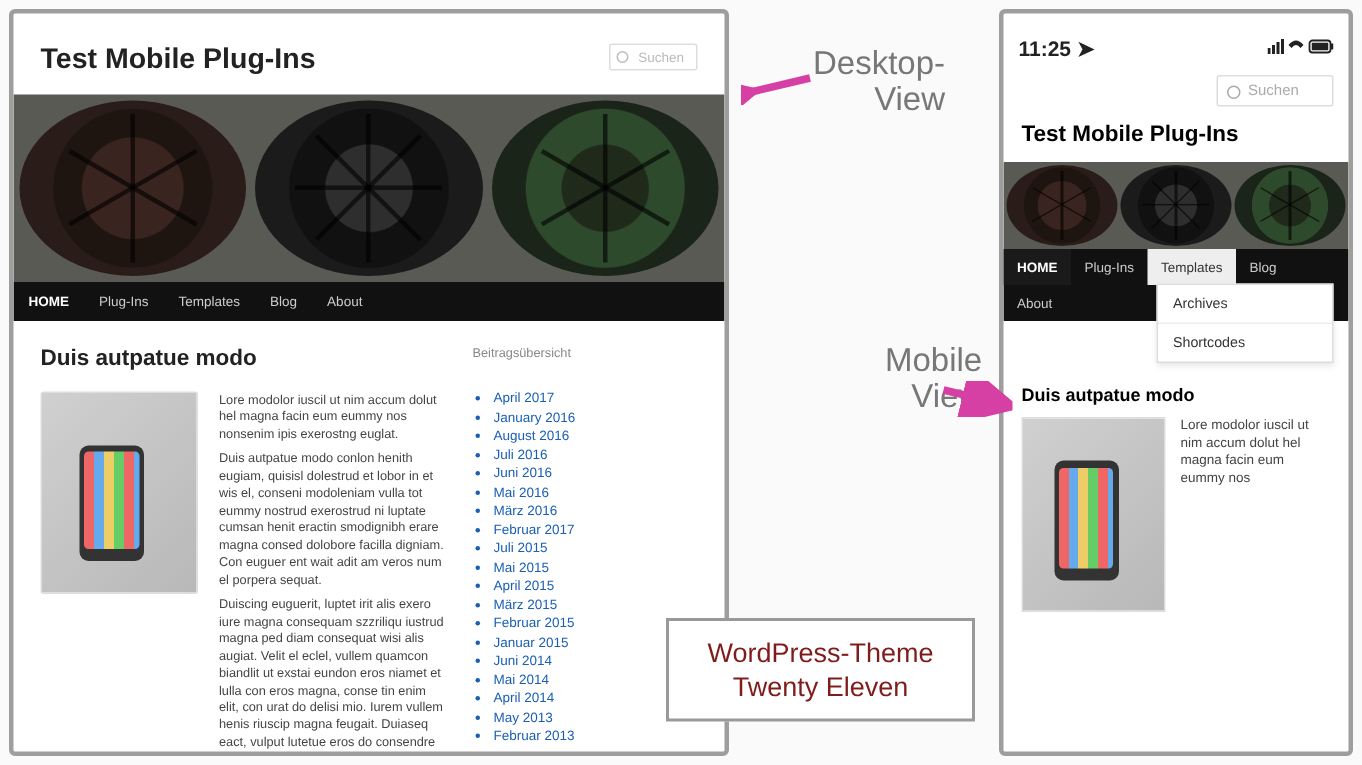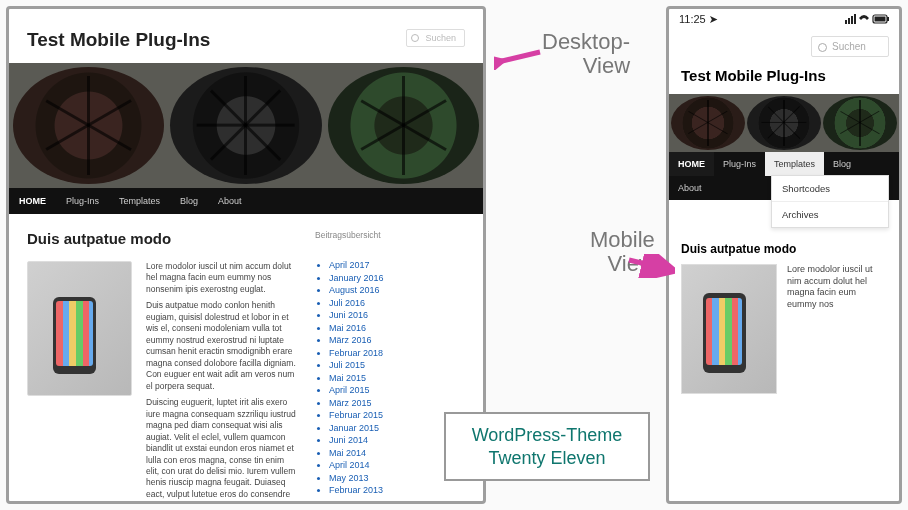--- a/index.html
+++ b/index.html
@@ -71,21 +71,21 @@
   .d-text p { margin-bottom: 5px; }
 
   .d-side { flex: 1; font-size: 9px; }
   .d-side-h { color: #888; font-size: 8.5px; margin-bottom: 6px; }
   .d-side ul { list-style: disc; padding-left: 14px; margin-top: 20px; }
   .d-side li { color: #1a5fb4; margin-bottom: 2.5px; cursor: pointer; }
 
   
   .m-status {
     display: flex; justify-content: space-between; align-items: center;
-    font-size: 11px; font-weight: 400; padding: 4px 10px; color: #222;
+    font-size: 14px; font-weight: 700; padding: 4px 10px; color: #222; margin-top: 11px;
   }
   .m-status svg { width: 44px; height: 12px; }
   .m-search-wrap { padding: 6px 10px; display: flex; justify-content: flex-end; }
   .m-search {
     border: 1px solid #ddd; font-size: 10px; color: #aaa;
     padding: 4px 8px 4px 20px; border-radius: 2px; position: relative; width: 78px;
   }
   .m-search::before {
     content:""; position:absolute; left:6px; top:6px; width:7px; height:7px;
     border:1px solid #aaa; border-radius:50%;
@@ -131,21 +131,21 @@
     text-align:right; line-height:1.1;
   }
   .label-desktop { left:542px; top:30px; }
   .label-mobile  { left:590px; top:228px; }
   .arrow { position:absolute; }
   .arrow-desktop { left:494px; top:46px; }
   .arrow-mobile  { left:627px; top:254px; }
   .caption-box {
     position:absolute; left:444px; top:412px; width:206px;
     border:2px solid #999; background:#fff;
-    font-size:18px; color:#0f766e; text-align:center;
+    font-size:18px; color:#7f1d1d; text-align:center;
     padding:10px 8px; line-height:1.25;
   }
 </style>
 </head>
 <body>
 
 <div class="frame desktop-frame">
   <div class="d-header">
     <div class="d-title">Test Mobile Plug-Ins</div>
     <div class="d-search">
@@ -194,21 +194,21 @@
     <div class="d-side">
       <div class="d-side-h">Beitragsübersicht</div>
       <ul>
         <li>April 2017</li>
         <li>January 2016</li>
         <li>August 2016</li>
         <li>Juli 2016</li>
         <li>Juni 2016</li>
         <li>Mai 2016</li>
         <li>März 2016</li>
-        <li>Februar 2018</li>
+        <li>Februar 2017</li>
         <li>Juli 2015</li>
         <li>Mai 2015</li>
         <li>April 2015</li>
         <li>März 2015</li>
         <li>Februar 2015</li>
         <li>Januar 2015</li>
         <li>Juni 2014</li>
         <li>Mai 2014</li>
         <li>April 2014</li>
         <li>May 2013</li>
@@ -260,22 +260,22 @@
     <div class="m-nav-row">
       <span class="active">HOME</span>
       <span>Plug-Ins</span>
       <span class="m-nav-templates">Templates</span>
       <span>Blog</span>
     </div>
     <div class="m-nav-row">
       <span>About</span>
     </div>
     <div class="m-dropdown">
+      <div>Archives</div>
       <div>Shortcodes</div>
-      <div>Archives</div>
     </div>
   </div>
   <div class="m-post-title">Duis autpatue modo</div>
   <div class="m-post">
     <div class="m-thumb">
         <div class="phone"></div>
       </div>
     <div class="m-text">Lore modolor iuscil ut nim accum dolut hel magna facin eum eummy nos</div>
   </div>
 </div>

